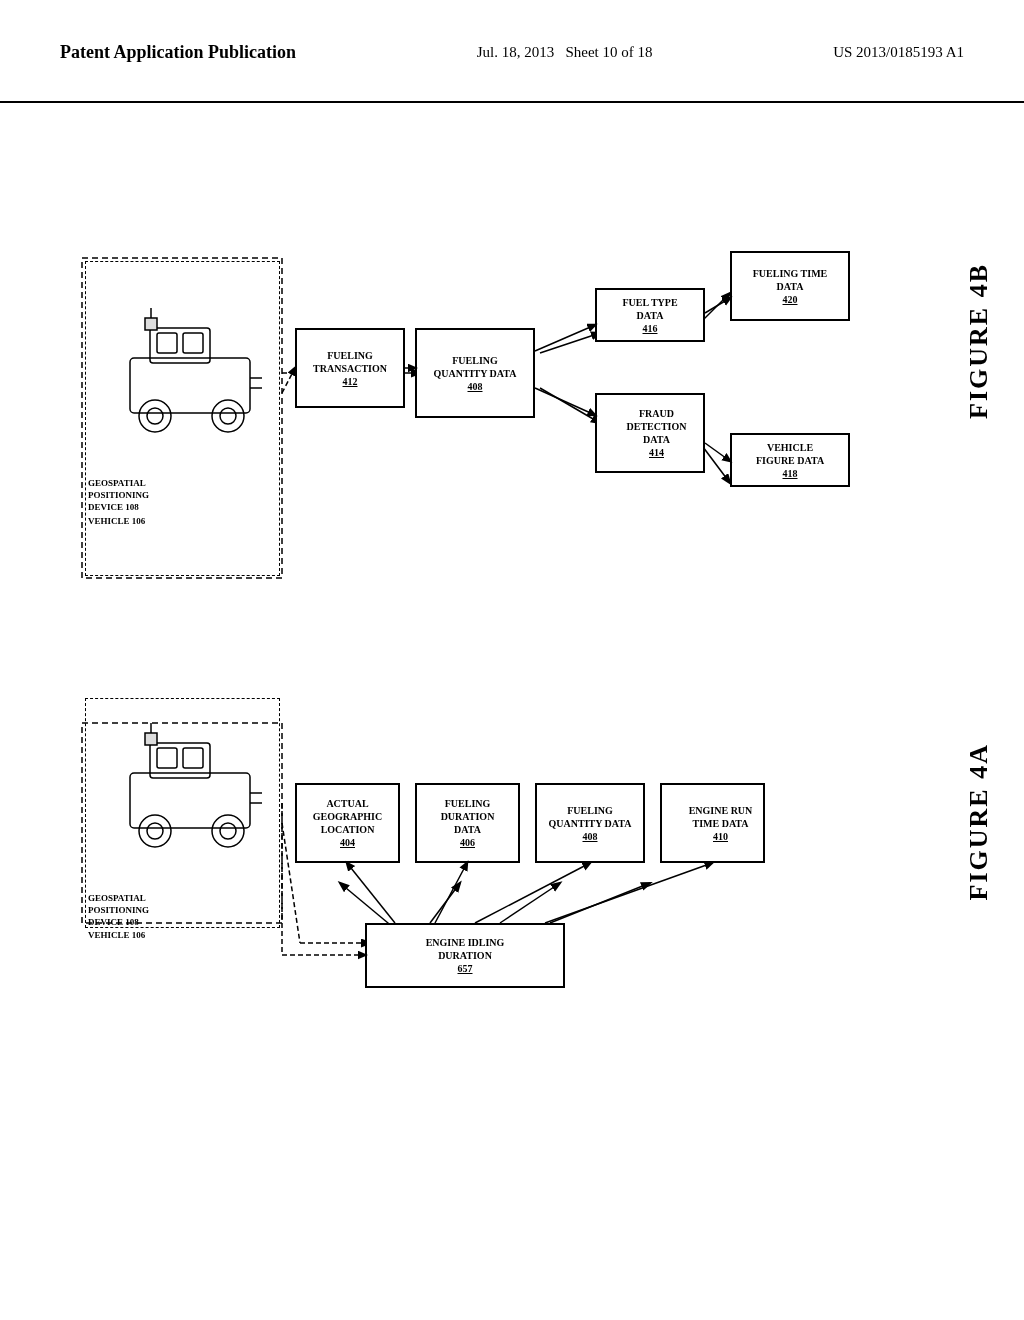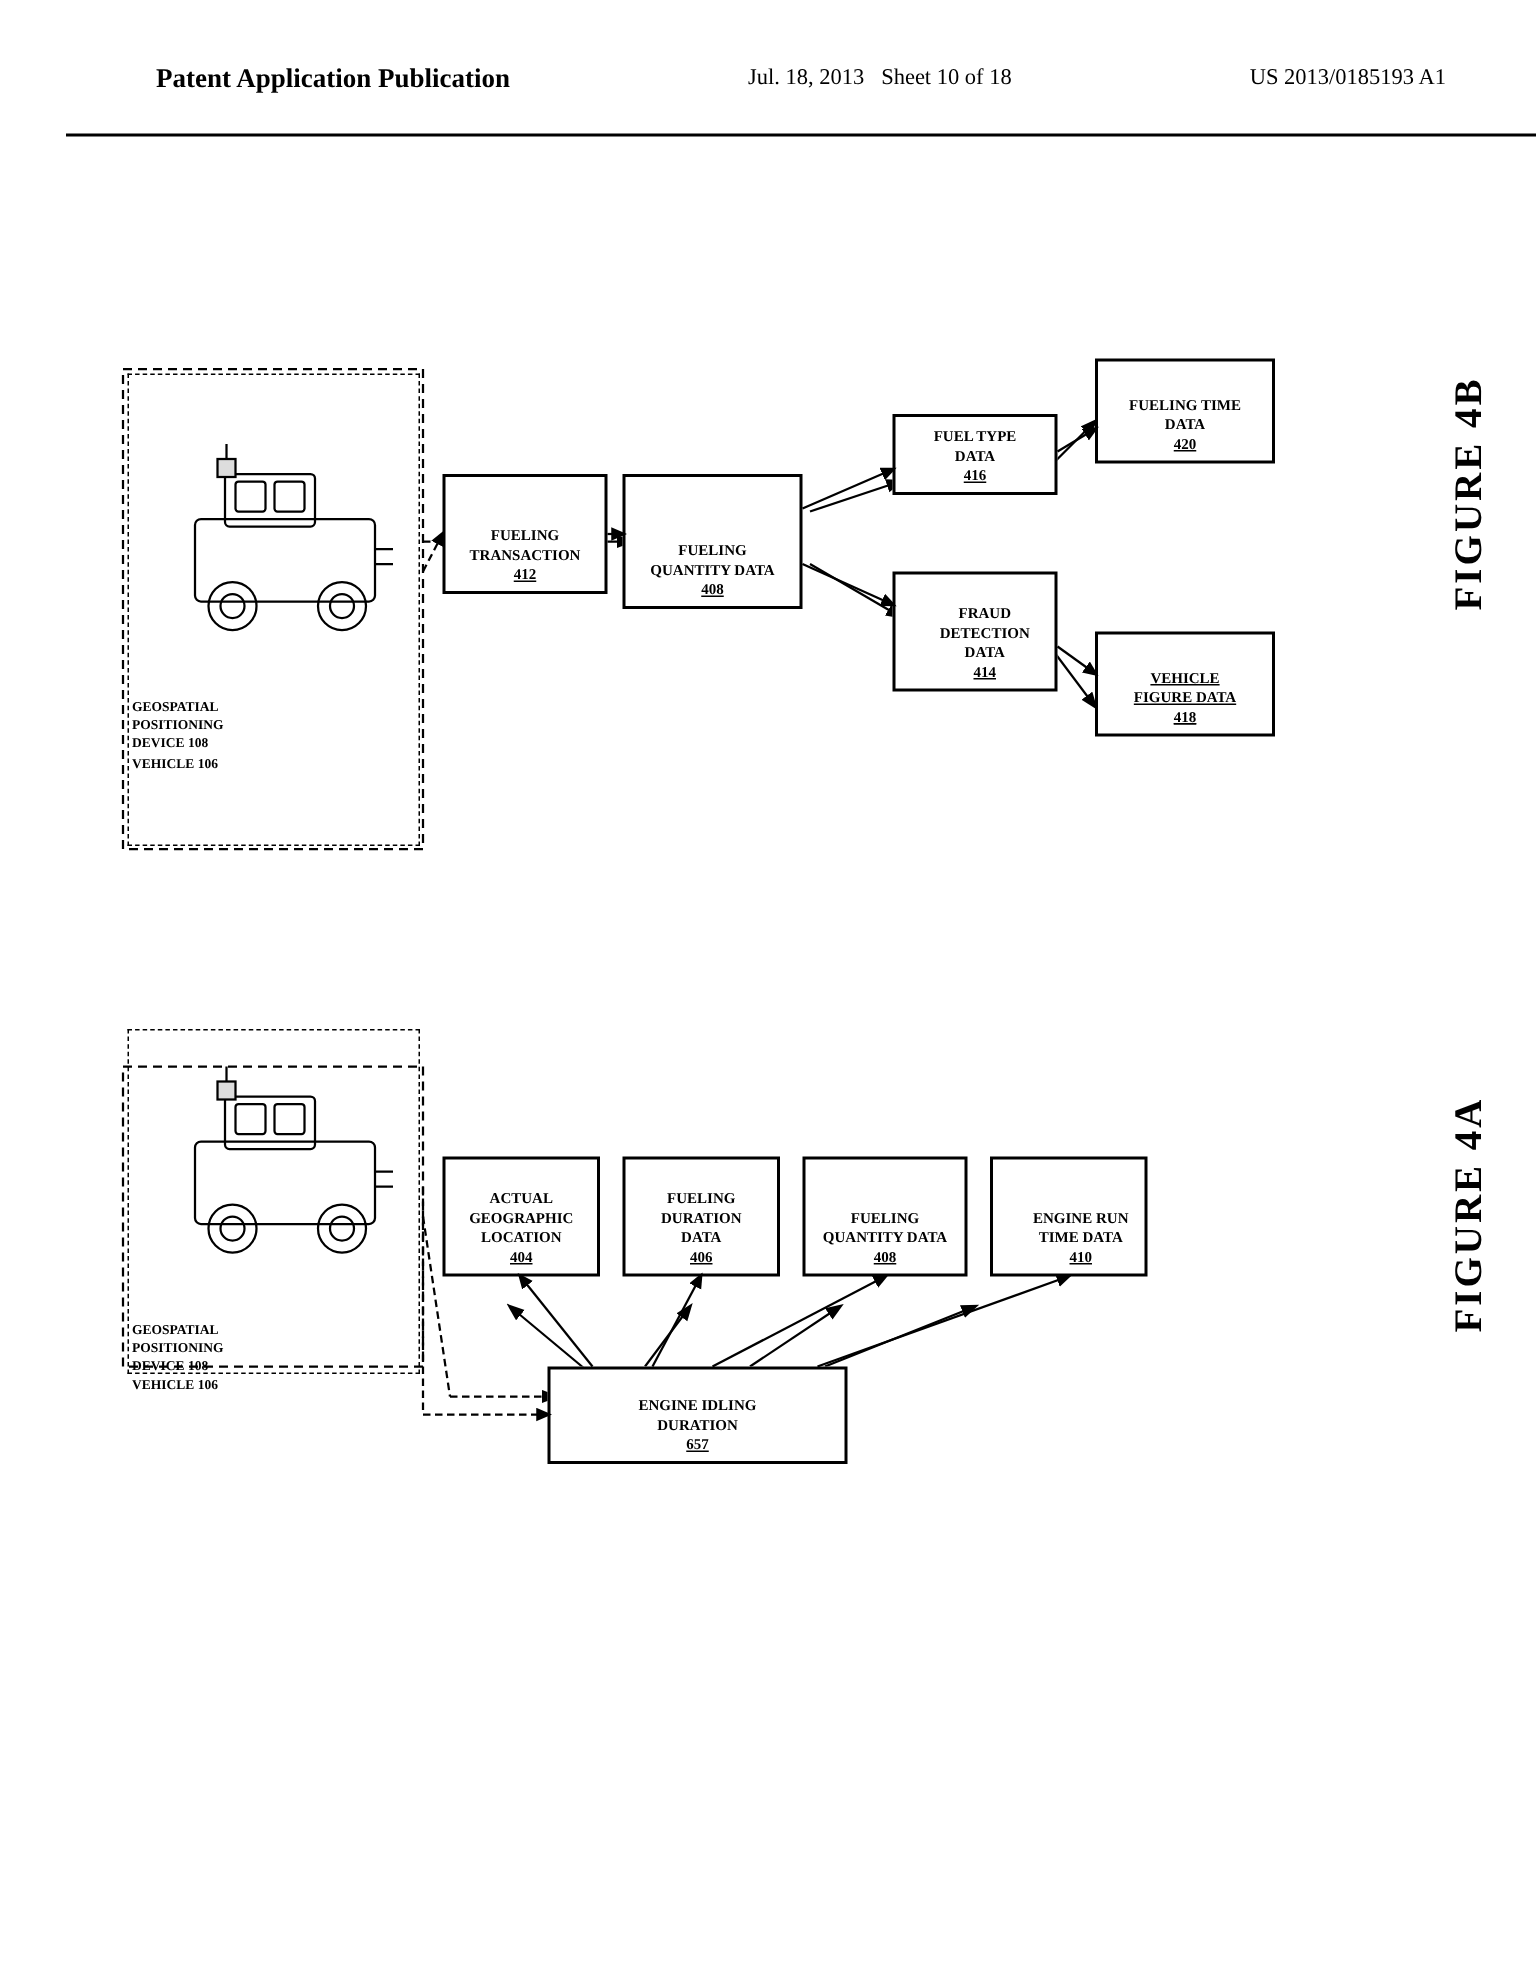--- a/index.html
+++ b/index.html
@@ -10,23 +10,22 @@
       min-height: 1320px;
       position: relative;
       overflow-x: hidden;
     }
 
     
     .header {
       display: flex;
       justify-content: space-between;
       align-items: flex-start;
-      padding: 40px 60px 24px 60px;
+      padding: 40px 60px 36px 60px;
       border-bottom: 2px solid #000;
-      margin-left: 44px;
     }
     .header-left {
       font-weight: bold;
       font-size: 18px;
       line-height: 1.4;
       max-width: 320px;
     }
     .header-center {
       font-size: 15px;
       text-align: right;
@@ -58,21 +57,21 @@
     }
 
     
     .box {
       position: absolute;
       border: 2px solid #000;
       background: #fff;
       display: flex;
       flex-direction: column;
       align-items: center;
-      justify-content: flex-end;
+      justify-content: center;
       text-align: center;
       font-size: 10px;
       font-weight: bold;
       line-height: 1.3;
       padding: 4px;
     }
 
     .box .underline {
       text-decoration: underline;
     }
@@ -164,21 +163,21 @@
     <span class="underline">420</span>
   </div>
 
   <div class="box" style="left: 595px; top: 290px; width: 110px; height: 80px; padding-left: 17px;">
     <span>FRAUD</span>
     <span>DETECTION</span>
     <span>DATA</span>
     <span class="underline">414</span>
   </div>
 
-  <div class="box" style="left: 730px; top: 330px; width: 120px; height: 70px; text-decoration: underline;">
+  <div class="box" style="left: 730px; top: 330px; width: 120px; height: 54px;">
     <span>VEHICLE</span>
     <span>FIGURE DATA</span>
     <span class="underline">418</span>
   </div>
 
   <div style="position:absolute; left:85px; top:158px; width:195px; height:315px; border: 1.5px dashed #000;">
   </div>
 
   <svg style="position:absolute; left:100px; top:195px;" width="175" height="160" viewBox="0 0 175 160">
 

